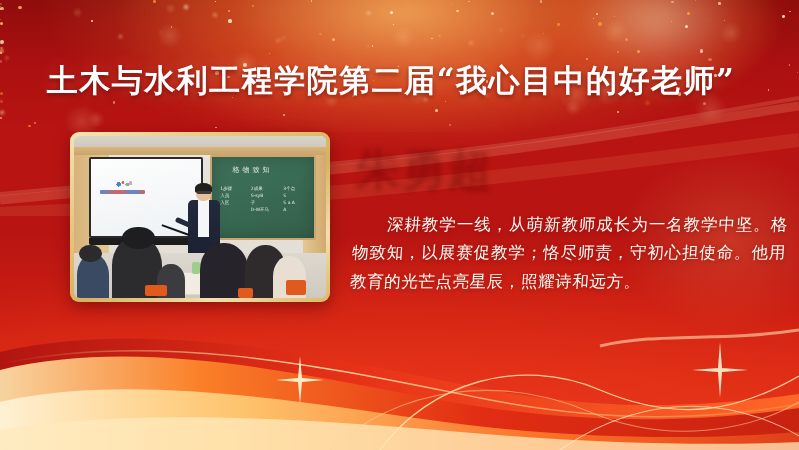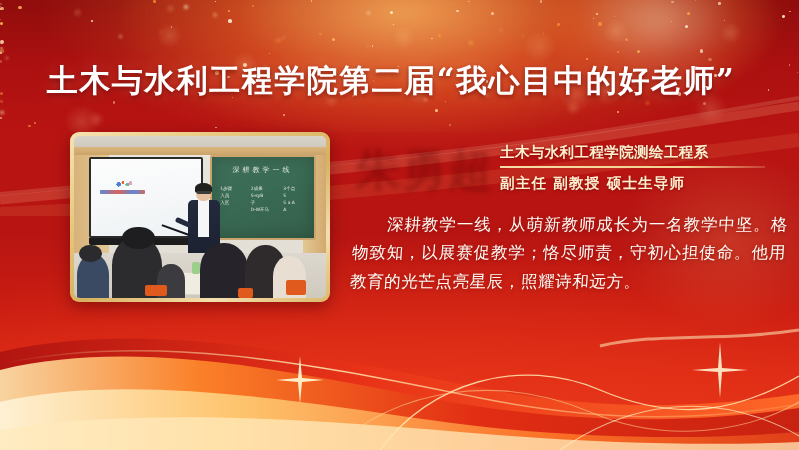--- a/index.html
+++ b/index.html
@@ -334,21 +334,21 @@
       <div class="ph-woodl"></div>
       <div class="ph-woodr"></div>
 
       <div class="ph-screen">
         <div class="ph-ppt-art"></div>
         <div class="ph-ppt-txt"></div>
       </div>
       <div class="ph-screen-strip"></div>
 
       <div class="ph-board">
-        <div class="chalk chalk-title">深耕教学一线</div>
+        <div class="chalk chalk-title">格物致知</div>
         <div class="chalk chalk-c1">1步骤<br>入员<br>入区</div>
         <div class="chalk chalk-c2">2成果<br>S-syB<br>子<br>D-W不马</div>
         <div class="chalk chalk-c3">3个点<br>S<br>S a A<br>A</div>
       </div>
 
       <div class="ph-teacher">
         <div class="t-body"></div>
         <div class="t-shirt"></div>
         <div class="t-head"></div>
         <div class="t-hair"></div>
@@ -369,25 +369,20 @@
       <div class="stu" style="left:50%;width:19%;height:34%;background:#26242a;"></div>
       <div class="stu" style="left:68%;width:16%;height:33%;background:#2f2b2d;"></div>
       <div class="stu" style="left:79%;width:13%;height:26%;background:#e8dfd2;"></div>
       <div class="seat" style="left:28%;bottom:1%;width:9%;height:7%;"></div>
       <div class="seat" style="left:84%;bottom:2%;width:8%;height:9%;"></div>
       <div class="seat" style="left:65%;bottom:0%;width:6%;height:6%;"></div>
     </div>
   </div>
 
   <div class="name">朱勇超</div>
-  <div class="dept-wrap">
-    <div class="dept">土木与水利工程学院测绘工程系</div>
-    <div class="dept-rule"></div>
-    <div class="titles">副主任  副教授  硕士生导师</div>
-  </div>
 
   <div class="quote">深耕教学一线，从萌新教师成长为一名教学中坚。格物致知，以展赛促教学；恪尽师责，守初心担使命。他用教育的光芒点亮星辰，照耀诗和远方。</div>
 
   <div class="waves">
     <svg viewBox="0 0 799 160" preserveAspectRatio="none">
       <defs>
         <linearGradient id="g1" x1="0" y1="0" x2="1" y2="0">
           <stop offset="0%" stop-color="#ffe9b0"></stop>
             <stop offset="25%" stop-color="#ff8a2a"></stop>
           <stop offset="60%" stop-color="#e02b12"></stop>

